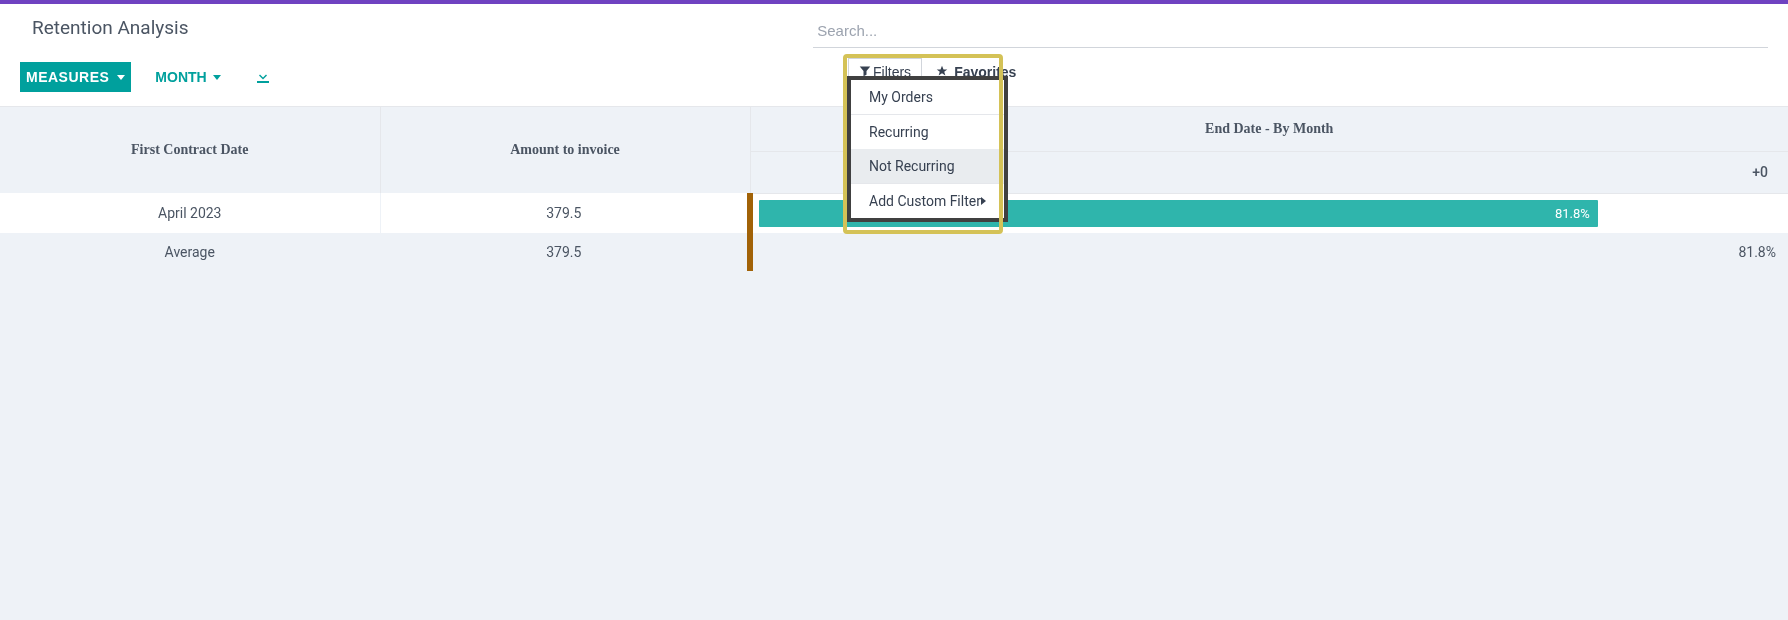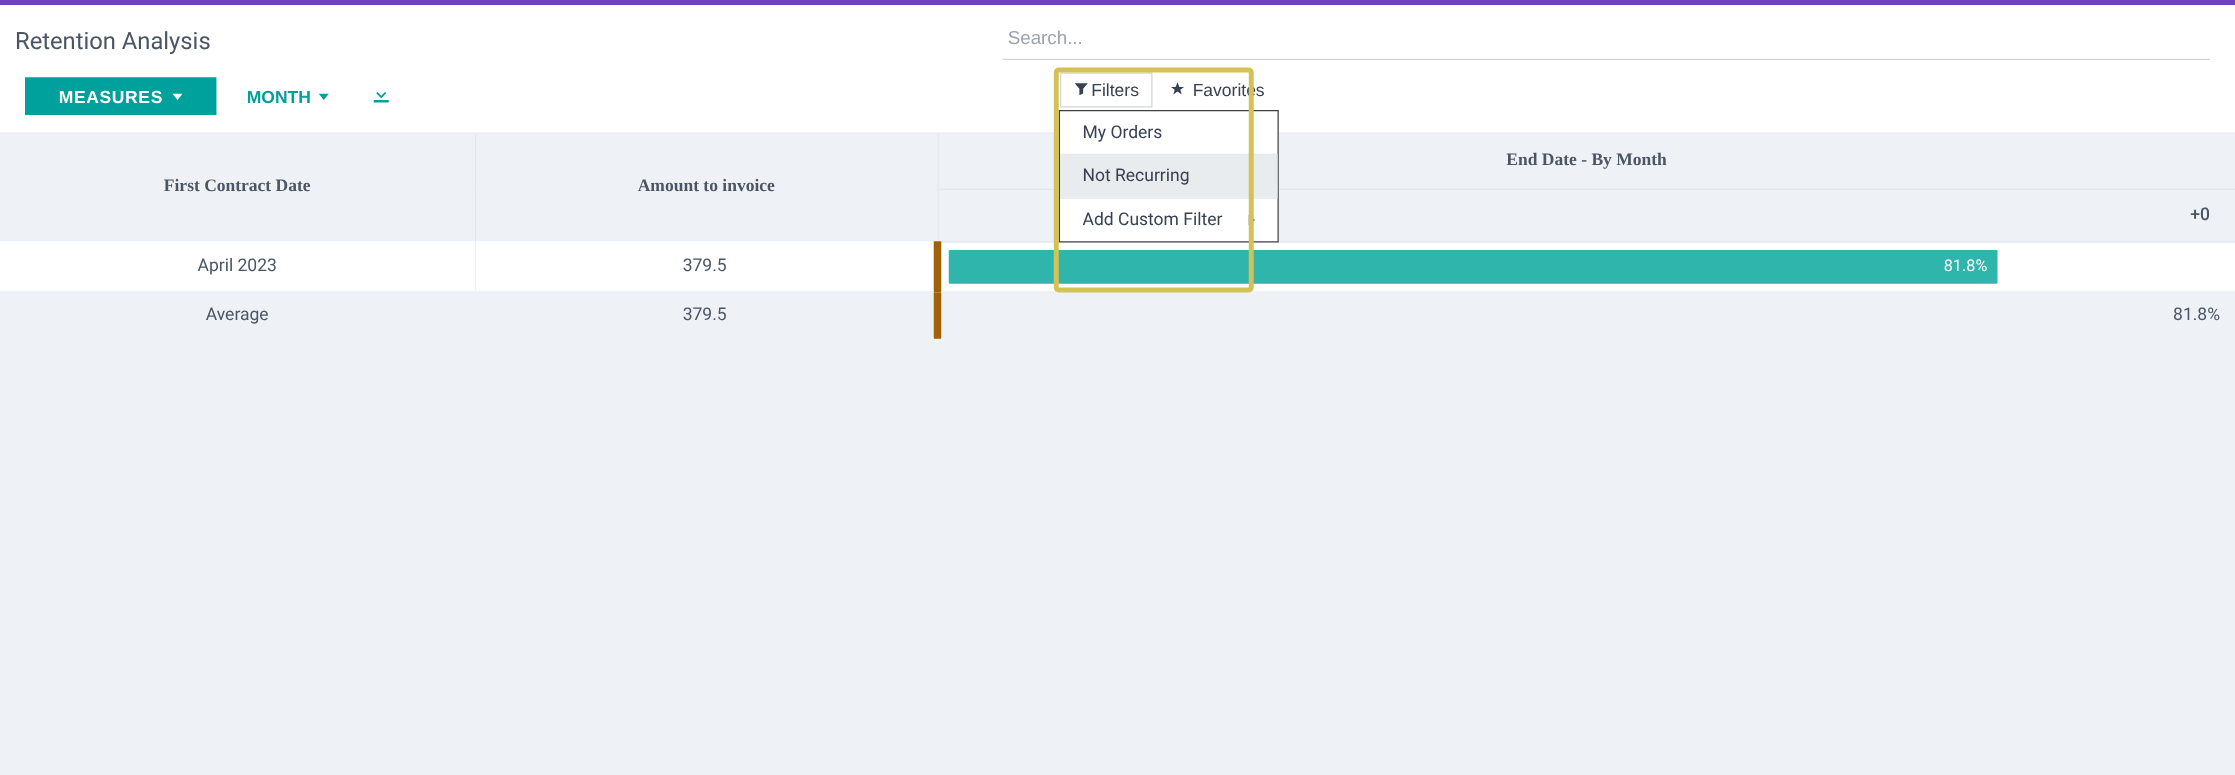--- a/index.html
+++ b/index.html
@@ -12,22 +12,22 @@
       font-size: 14px;
       color: #374151;
       background: #ffffff;
     }
     .topbar {
       height: 4px;
       background: #6f42c1;
     }
     .header-row {
       display: flex;
-      align-items: center;
-      padding: 12px 20px 0 12px;
+      align-items: flex-start;
+      padding: 12px 20px 0 32px;
     }
     .page-title {
       font-size: 19px;
       color: #4b5563;
       font-weight: 400;
       flex: 0 0 auto;
     }
     .search-area {
       margin-left: auto;
       width: 55%;
@@ -50,21 +50,21 @@
       display: flex;
       align-items: center;
       padding: 14px 20px 14px 20px;
       border-bottom: 1px solid #e5e7eb;
       position: relative;
     }
     .btn-measures {
       background: #00a09d;
       color: #ffffff;
       border: 1px solid #00a09d;
-      padding: 6px 26px;
+      padding: 6px 5px;
       font-size: 14px;
       font-weight: 600;
       cursor: pointer;
       display: inline-flex;
       align-items: center;
       gap: 8px;
       letter-spacing: 0.5px;
     }
     .btn-month {
       background: transparent;
@@ -120,44 +120,45 @@
     .btn-favorites {
       background: transparent;
       border: none;
       padding: 5px 10px;
       font-size: 14px;
       color: #374151;
       cursor: pointer;
       display: inline-flex;
       align-items: flex-start;
       gap: 6px;
+      font-weight: bold;
     }
     .funnel-icon svg, .star-icon svg {
       width: 12px;
       height: 12px;
       fill: #374151;
     }
     .highlight-box {
       position: absolute;
       border: 4px solid #d4c257;
       border-radius: 4px;
       left: 843px;
       top: 50px;
       width: 160px;
       height: 180px;
       pointer-events: none;
       z-index: 50;
     }
     .dropdown-menu {
       position: absolute;
       left: 847px;
-      top: 84px;
-      width: 176px;
+      top: 72px;
+      width: 161px;
       background: #ffffff;
-      border: 1px solid #404040;
+      border: 4px solid #404040;
       z-index: 40;
     }
     .dropdown-item {
       padding: 9px 18px;
       font-size: 14px;
       color: #374151;
       cursor: pointer;
       display: flex;
       align-items: center;
       justify-content: space-between;
@@ -344,20 +345,23 @@
         </tbody>
       </table>
     </div>
   </div>
 
   <div class="dropdown-menu">
     <div class="dropdown-item">
       <span>My Orders</span>
     </div>
     <div class="dropdown-divider"></div>
+    <div class="dropdown-item">
+      <span>Recurring</span>
+    </div>
     <div class="dropdown-item hover">
       <span>Not Recurring</span>
     </div>
     <div class="dropdown-divider"></div>
     <div class="dropdown-item">
       <span>Add Custom Filter</span>
       <span class="caret-right"></span>
     </div>
   </div>
 

